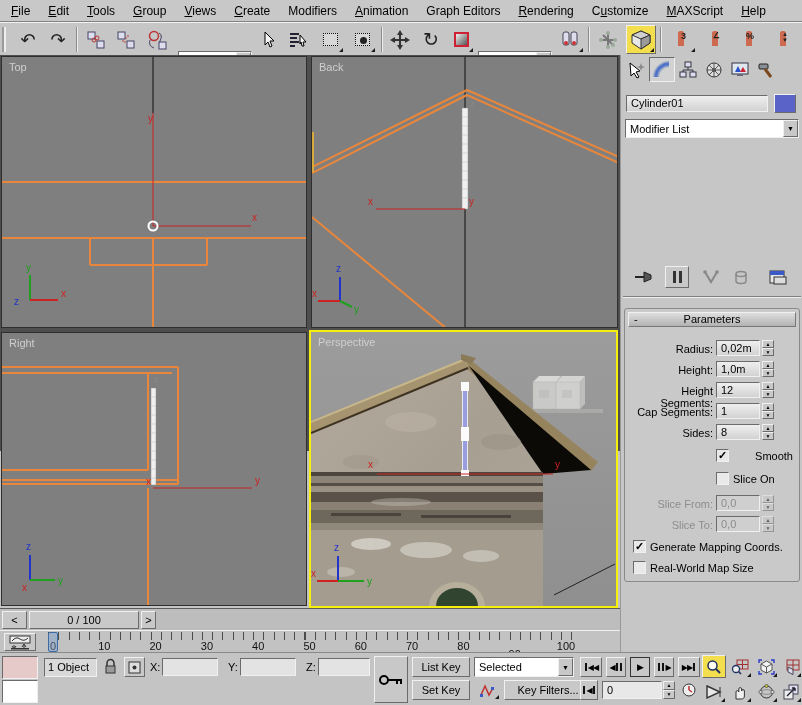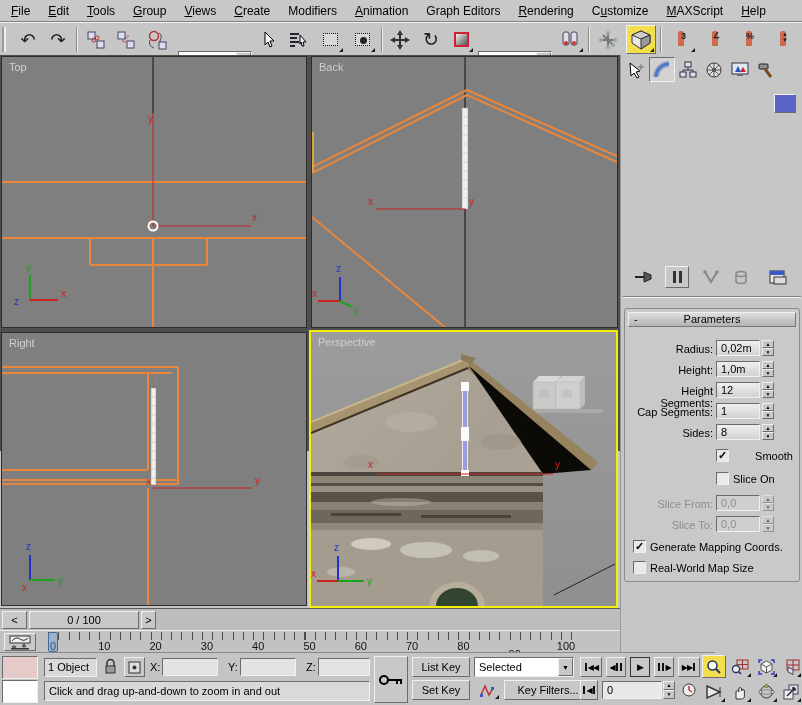--- a/index.html
+++ b/index.html
@@ -399,22 +399,29 @@
           <rect x="6" y="13" width="6" height="2" fill="#667"></rect>
         </svg>
     </div>
     <div class="ptab" style="left:132px">
       <svg width="18" height="18">
           <rect x="2" y="3" width="9" height="5" rx="1" fill="#8a8f96" stroke="#222"></rect>
           <line x1="8" y1="8" x2="14" y2="16" stroke="#7a4a1e" stroke-width="3"></line>
         </svg>
     </div>
 
+    <div class="field" style="left:5px;top:40px;width:142px;height:17px">
+      <span>Cylinder01</span>
+    </div>
     <div class="raised" style="position:absolute;left:153px;top:39px;width:22px;height:19px;background:#5a64c8"></div>
 
+    <div class="dd" style="left:4px;top:64px;width:174px;height:19px">
+      <span class="txt">Modifier List</span>
+      <span class="arrow">▼</span>
+    </div>
 
 
     <div class="abs" style="left:4px;top:210px;width:174px;height:26px">
       <div class="tbtn" style="left:6px;top:2px;width:24px;height:20px">
         <svg width="18" height="14">
             <line x1="1" y1="7" x2="10" y2="7" stroke="#222" stroke-width="2"></line>
             <polygon points="10,2 17,5 17,9 10,12" fill="#555" stroke="#222"></polygon>
           </svg>
       </div>
       <div class="tbtn raised" style="left:40px;top:1px;width:24px;height:22px">
@@ -591,21 +598,20 @@
 
     <div class="btn abs" style="left:374px;top:3px;width:34px;height:47px">
       <svg width="26" height="16">
           <circle cx="6" cy="8" r="4" fill="none" stroke="#000" stroke-width="2"></circle>
           <line x1="10" y1="8" x2="24" y2="8" stroke="#000" stroke-width="2"></line>
           <line x1="19" y1="8" x2="19" y2="12" stroke="#000" stroke-width="2"></line>
           <line x1="23" y1="8" x2="23" y2="12" stroke="#000" stroke-width="2"></line>
         </svg>
     </div>
 
-    <div class="sunken abs" style="left:44px;top:28px;width:326px;height:20px;padding:3px 4px"><span>Click and drag up-and-down to zoom in and out</span></div>
 
     <div class="btn abs" style="left:412px;top:4px;width:58px;height:20px">
         <span>List Key</span>
       </div>
     <div class="btn abs" style="left:412px;top:27px;width:58px;height:20px">
         <span>Set Key</span>
       </div>
 
     <div class="dd abs" style="left:474px;top:4px;width:100px;height:20px">
       <span class="txt">Selected</span>

